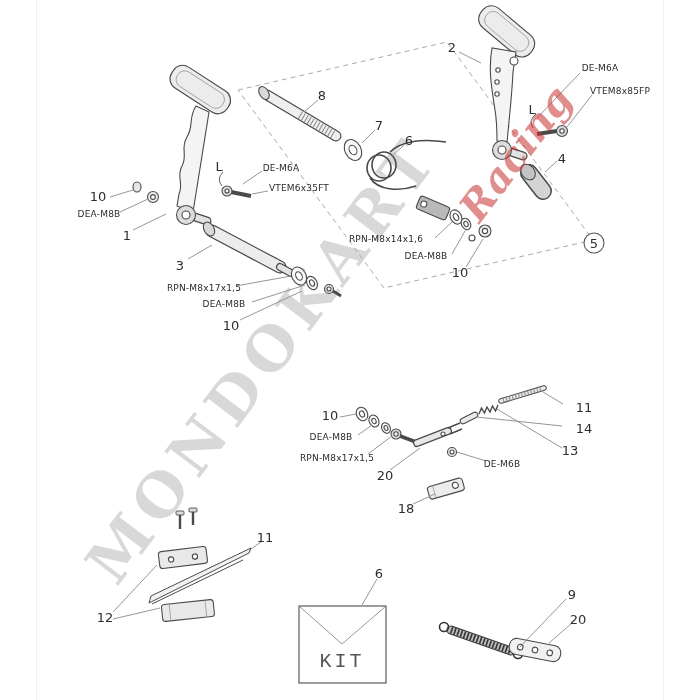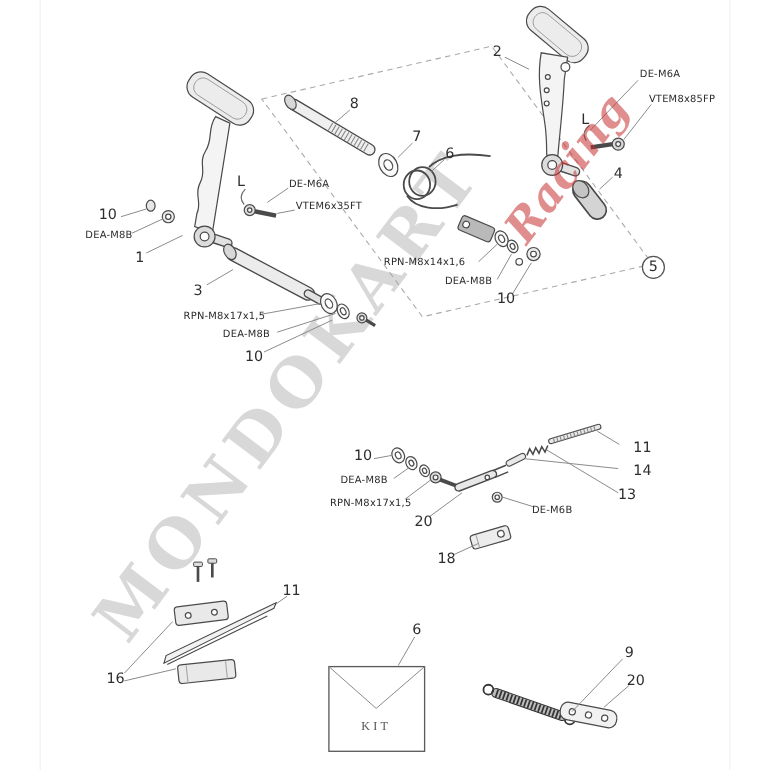--- a/index.html
+++ b/index.html
@@ -14,21 +14,21 @@
            letter-spacing:8px;color:rgba(178,178,178,0.5);pointer-events:none;}
   .wm-accent{position:absolute;left:468px;top:192px;z-index:2;white-space:nowrap;
            transform:rotate(-53deg);transform-origin:left center;
            font-family:"DejaVu Serif",serif;font-style:italic;font-weight:bold;
            font-size:40px;color:rgba(198,48,48,0.55);pointer-events:none;}
   .co{position:absolute;z-index:3;transform:translate(-50%,-50%);
       font-size:13px;color:#2e2e2e;white-space:nowrap;}
   .pl{position:absolute;z-index:3;transform:translate(-50%,-50%);
       font-size:9px;color:#2a2a2a;white-space:nowrap;letter-spacing:0.2px;}
   .kit-text{position:absolute;z-index:3;transform:translate(-50%,-50%);
-      font-family:Liberation Serif, serif;font-size:11px;letter-spacing:3px;color:#555;}
+      font-family:Liberation Mono, monospace;font-size:20px;letter-spacing:3px;color:#555;}
 </style>
 </head>
 <body>
 
 <div id="stage">
   <div id="frame"></div>
 
   <div class="wm-main">MONDOKART</div>
 
   <svg width="700" height="700" viewBox="0 0 700 700">
@@ -271,21 +271,21 @@
   <span class="co" style="left:322px;top:95px">8</span>
   <span class="co" style="left:572px;top:594px">9</span>
   <span class="co" style="left:98px;top:196px">10</span>
   <span class="co" style="left:460px;top:272px">10</span>
   <span class="co" style="left:231px;top:325px">10</span>
   <span class="co" style="left:330px;top:415px">10</span>
   <span class="co" style="left:584px;top:407px">11</span>
   <span class="co" style="left:379px;top:573px">6</span>
   <span class="co" style="left:265px;top:537px">11</span>
   <span class="co" style="left:584px;top:428px">14</span>
-  <span class="co" style="left:105px;top:617px">16</span>
+  <span class="co" style="left:105px;top:617px">12</span>
   <span class="co" style="left:385px;top:475px">20</span>
   <span class="co" style="left:570px;top:450px">13</span>
   <span class="co" style="left:578px;top:619px">20</span>
   <span class="co" style="left:406px;top:508px">18</span>
   <span class="co" style="left:219px;top:166px">L</span>
   <span class="co" style="left:532px;top:109px">L</span>
 
   <span class="pl" style="left:600px;top:68px">DE-M6A</span>
   <span class="pl" style="left:620px;top:91px">VTEM8x85FP</span>
   <span class="pl" style="left:281px;top:168px">DE-M6A</span>

